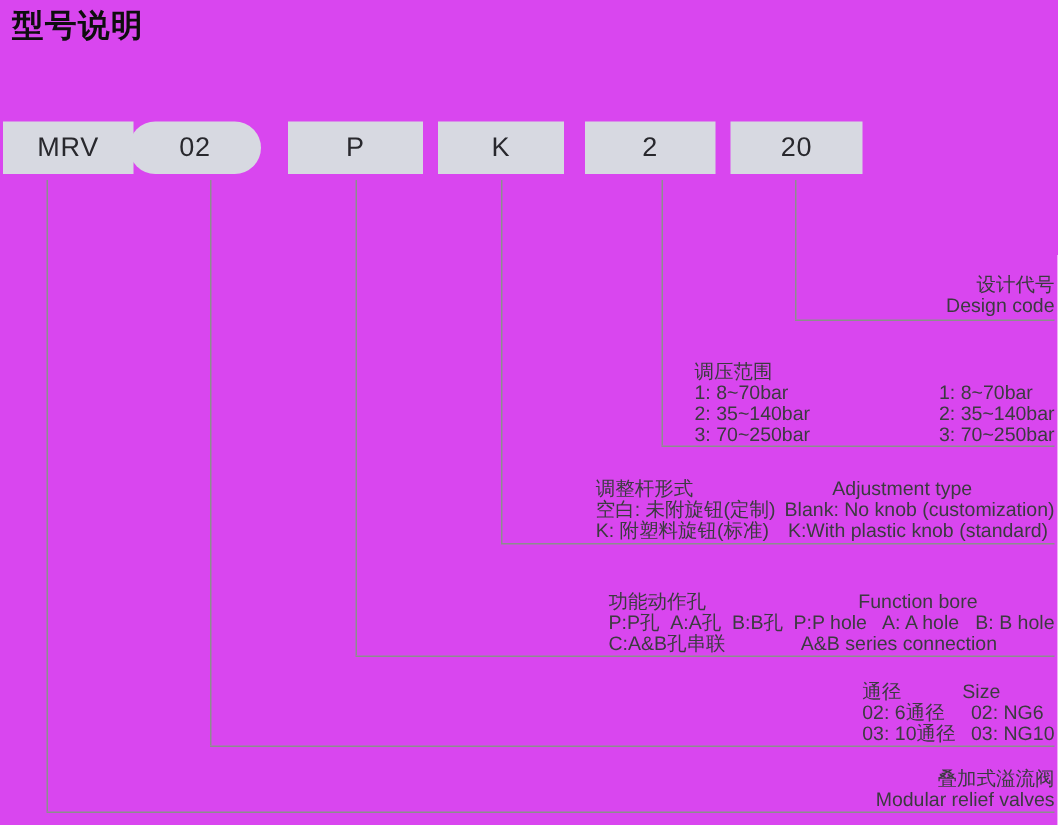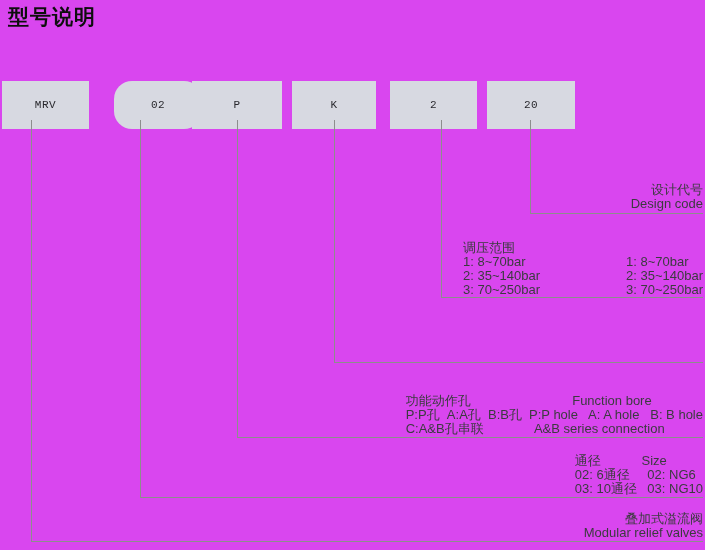--- a/index.html
+++ b/index.html
@@ -6,24 +6,24 @@
   .page {
     position:relative; width:705px; height:550px; background:#d946ef;
     font-family:"Liberation Sans","DejaVu Sans",sans-serif;
     color:#3b3b3f; overflow:hidden;
   }
   .title {
     position:absolute; left:8px; top:3px;
     font-size:21px; font-weight:bold; color:#0e0e0e; letter-spacing:1px;
   }
   .mbox {
-    position:absolute; top:81px; height:48px;
+    position:absolute; top:81px; height:35px;
     background:#d7d9e1; color:#28282d;
     display:flex; align-items:center; justify-content:center;
-    font-size:11px; letter-spacing:0.5px;font-family:Liberation Mono, monospace;
+    font-size:18px; letter-spacing:0.5px;
   }
   .vline { position:absolute; top:120px; width:1px; background:#8d8d8d; }
   .hline { position:absolute; height:1px; background:#8d8d8d; }
   .sec {
     position:absolute; right:2px;
     font-size:13px; line-height:14px; color:#3b3b3f;
     text-align:right;
   }
   .row { display:flex; justify-content:flex-start; }
   .cn { text-align:right; white-space:pre; }
@@ -34,21 +34,21 @@
   .w66  { width:66px;  } 
 </style>
 </head>
 <body>
 
 <div class="page">
 
   <div class="title">型号说明</div>
 
   <div class="mbox" style="left:2px;   width:87px;">MRV</div>
-  <div class="mbox" style="left:114px;  width:88px;border-radius:18px;">02</div>
+  <div class="mbox" style="left:86px;  width:88px;border-radius:18px;">02</div>
   <div class="mbox" style="left:192px; width:90px;">P</div>
   <div class="mbox" style="left:292px; width:84px;">K</div>
   <div class="mbox" style="left:390px; width:87px;">2</div>
   <div class="mbox" style="left:487px; width:88px;">20</div>
 
   <div class="vline" style="left:31px;  height:421px;"></div>
   <div class="vline" style="left:140px; height:377px;"></div>
   <div class="vline" style="left:237px; height:317px;"></div>
   <div class="vline" style="left:334px; height:242px;"></div>
   <div class="vline" style="left:441px; height:177px;"></div>
@@ -77,20 +77,34 @@
     <div class="row">
       <span class="cn">2: 35~140bar</span>
       <span class="en w163">2: 35~140bar</span>
     </div>
     <div class="row">
       <span class="cn">3: 70~250bar</span>
       <span class="en w163">3: 70~250bar</span>
     </div>
   </div>
 
+  <div class="sec" style="top:319px;">
+    <div class="row">
+      <span class="cn">调整杆形式</span>
+      <span class="en w186">Adjustment type</span>
+    </div>
+    <div class="row">
+      <span class="cn">空白: 未附旋钮(定制)</span>
+      <span class="en w186">Blank: No knob (customization)</span>
+    </div>
+    <div class="row">
+      <span class="cn">K: 附塑料旋钮(标准)</span>
+      <span class="en w186">K:With plastic knob (standard)</span>
+    </div>
+  </div>
 
   <div class="sec" style="top:394px;">
     <div class="row">
       <span class="cn">功能动作孔</span>
       <span class="en w181">Function bore</span>
     </div>
     <div class="row">
       <span class="cn">P:P孔  A:A孔  B:B孔</span>
       <span class="en w181">P:P hole   A: A hole   B: B hole</span>
     </div>

